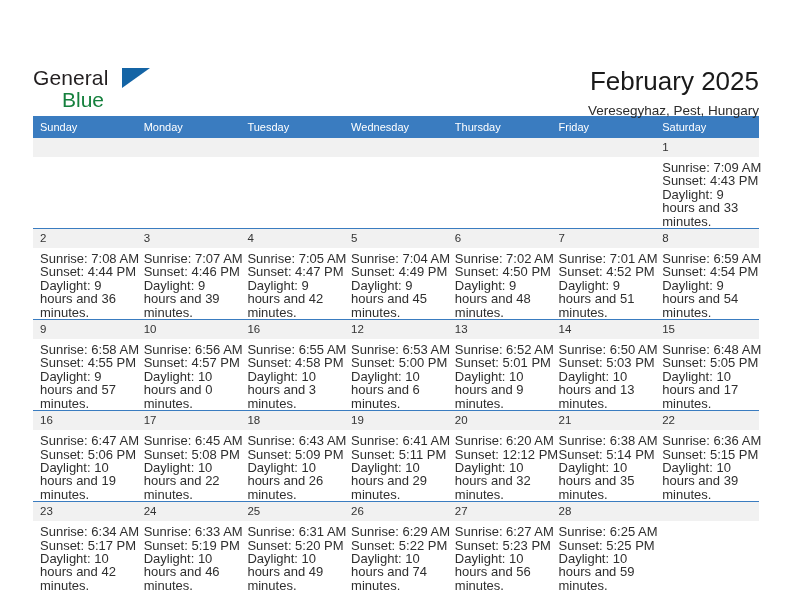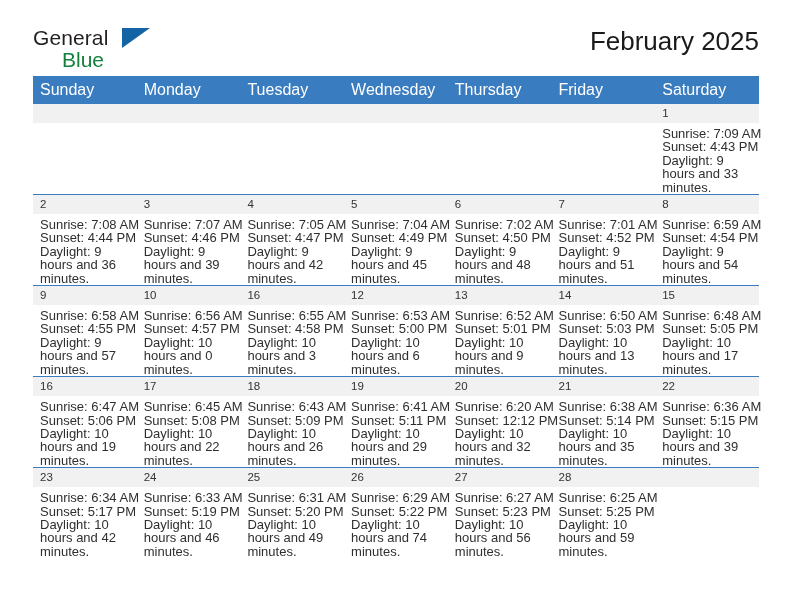--- a/index.html
+++ b/index.html
@@ -23,20 +23,21 @@
   }
 
   
   .header {
     display: flex;
     align-items: flex-start;
     justify-content: space-between;
     padding-top: 27px;
     height: 72px;
     box-sizing: border-box;
+    margin-top: 40px;
   }
   .logo {
     position: relative;
     width: 130px;
     height: 52px;
     line-height: 1;
   }
   .logo-general {
     font-size: 21px;
     color: #231f20;
@@ -81,21 +82,21 @@
     width: 726px;
     border-collapse: collapse;
     table-layout: fixed;
     margin-top: 4px;
   }
   .calendar col { width: 103.71px; }
 
   thead th {
     background: #3a7cc0;
     color: #ffffff;
-    font-size: 16px;
+    font-size: 11px;
     font-weight: normal;
     text-align: left;
     padding: 5px 0 5px 7px;
     height: 19px;
     box-sizing: border-box;
   }
 
   tbody tr {
     height: 89px;
   }
@@ -133,20 +134,21 @@
 <div class="page">
 
   <div class="header">
     <div class="logo">
       <span class="logo-general">General</span>
       <span class="logo-triangle"></span>
       <span class="logo-blue">Blue</span>
     </div>
     <div class="title-block">
       <div class="cal-title">February 2025</div>
+      <div class="cal-subtitle">Veresegyhaz, Pest, Hungary</div>
     </div>
   </div>
 
   <table class="calendar">
     <colgroup>
       <col>
         <col>
         <col>
         <col>
         <col>

